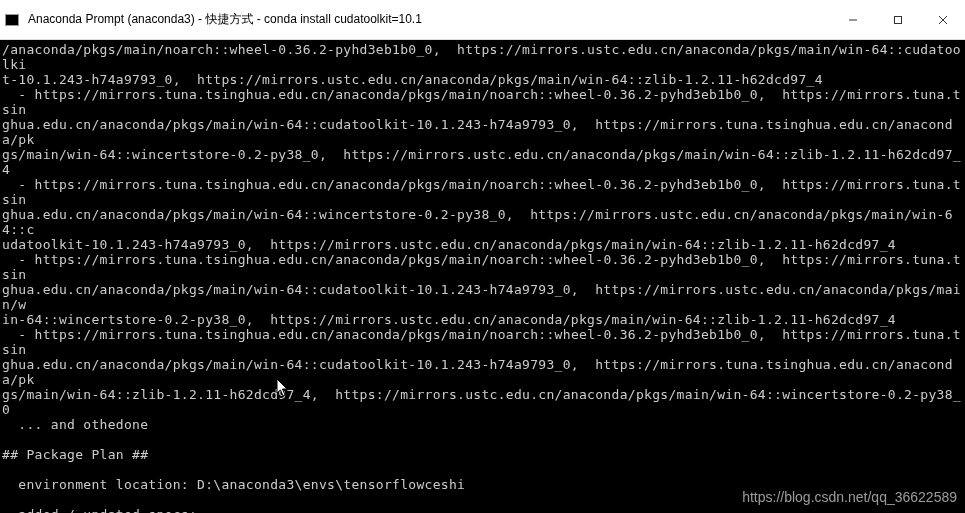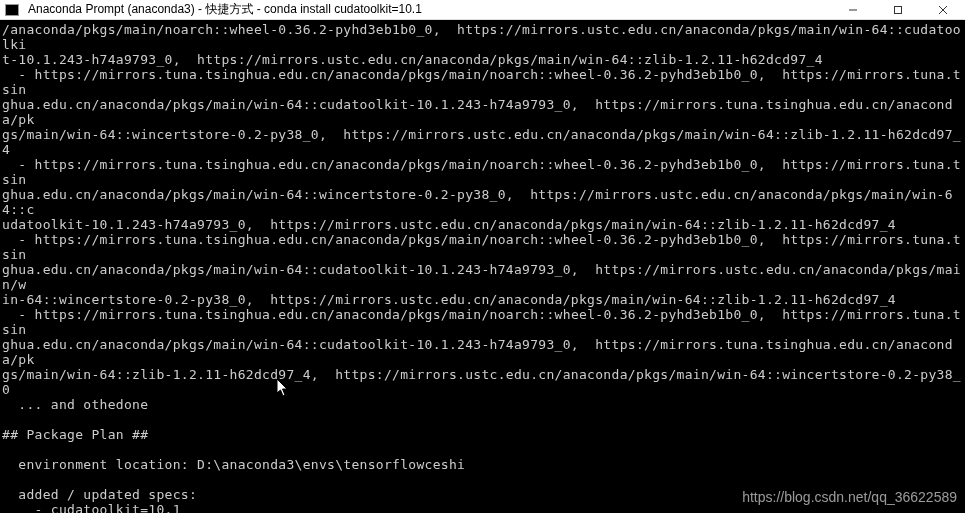--- a/index.html
+++ b/index.html
@@ -9,21 +9,21 @@
     }
     body {
       width: 965px;
       height: 513px;
       background: #fff;
       font-family: "Segoe UI", Tahoma, sans-serif;
       overflow: hidden;
       position: relative;
     }
     .title-bar {
-      height: 20px;
+      height: 40px;
       background: #fff;
       display: flex;
       align-items: center;
       border-bottom: 1px solid #ddd;
       font-size: 12px;
       color: #000;
     }
     .title-bar .icon-box {
       width: 24px;
       display: flex;

